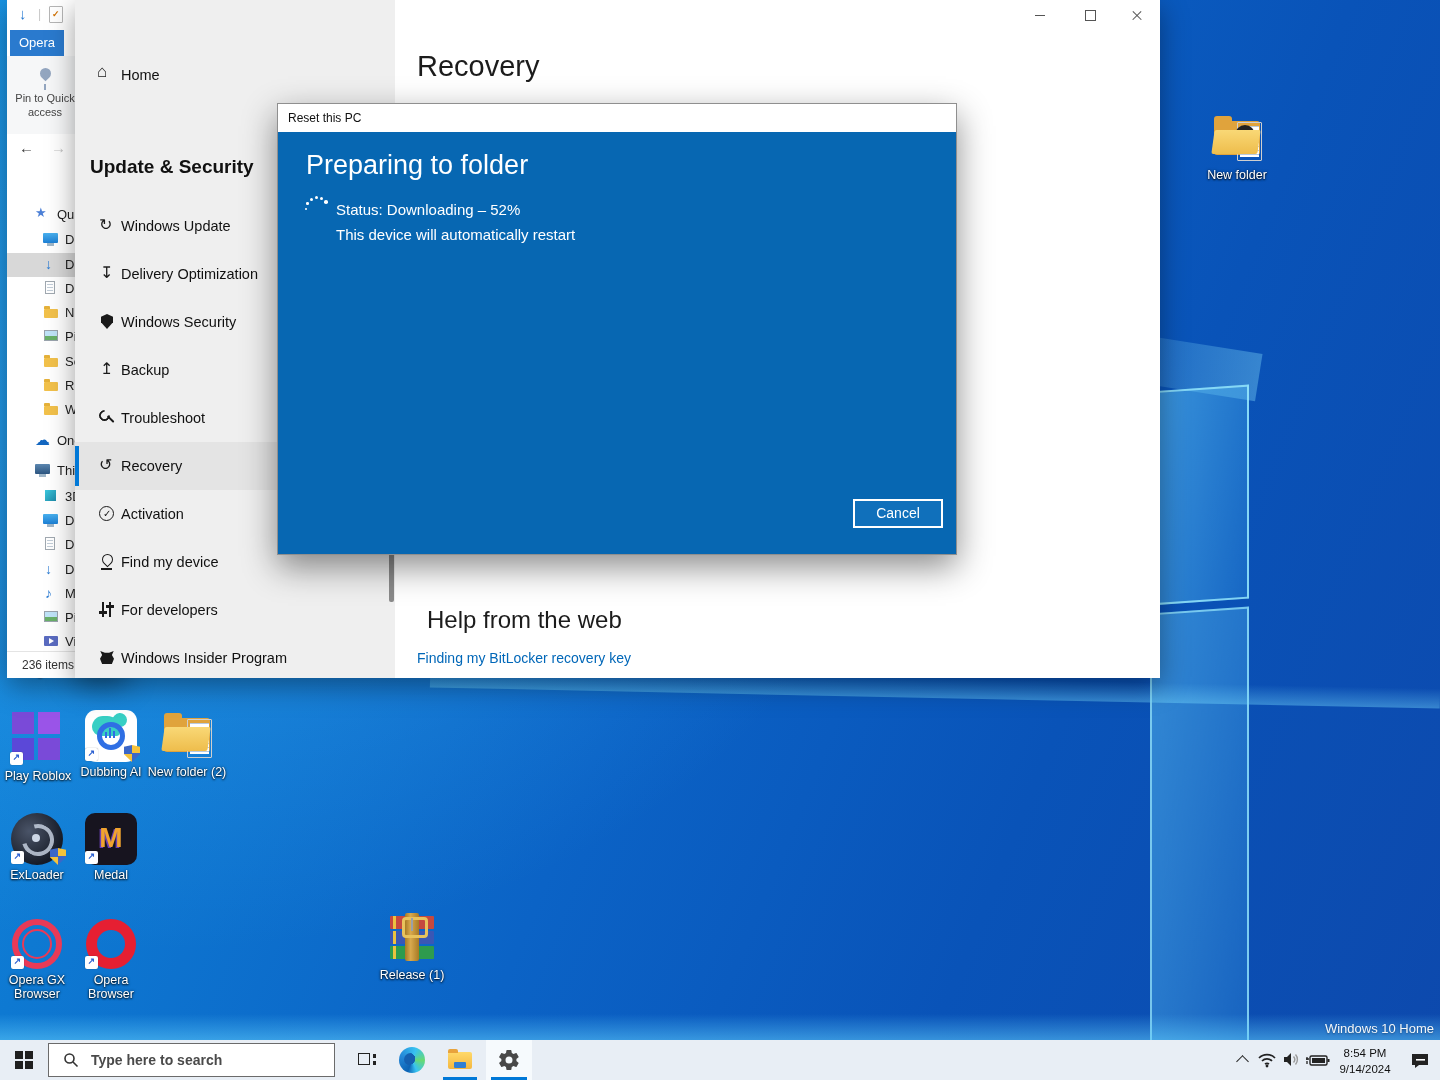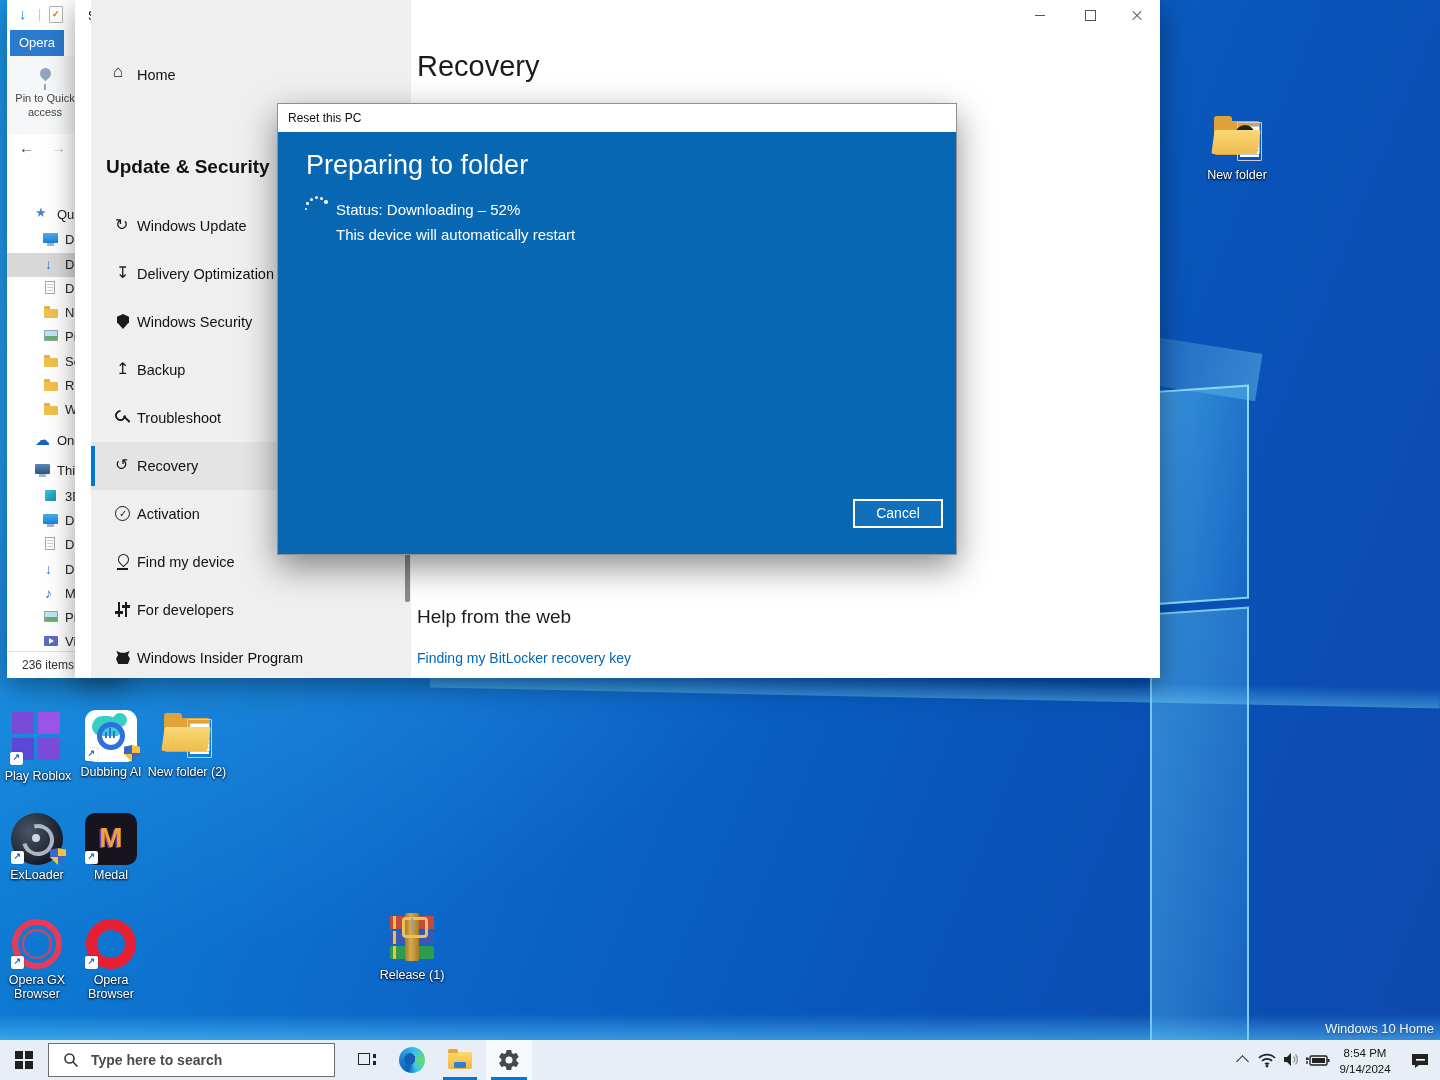--- a/index.html
+++ b/index.html
@@ -133,21 +133,21 @@
     font-size:12px;color:#333;line-height:26px;padding-left:15px;}
   
   .win-settings{left:75px;top:0;width:1085px;height:678px;overflow:hidden;}
   .st-title{position:absolute;left:13px;top:9px;font-size:12px;color:#000;}
   .wc{position:absolute;top:0;width:46px;height:30px;}
   .wc-min{left:942px;} .wc-max{left:992px;} .wc-close{left:1039px;}
   .wc-min::before{content:"";position:absolute;left:18px;top:15px;width:10px;height:1px;background:#555;}
   .wc-max::before{content:"";position:absolute;left:18px;top:10px;width:9px;height:9px;border:1px solid #555;}
   .wc-close::before,.wc-close::after{content:"";position:absolute;left:17px;top:15px;width:12px;height:1.2px;background:#555;}
   .wc-close::before{transform:rotate(45deg);} .wc-close::after{transform:rotate(-45deg);}
-  .st-side{position:absolute;left:16px;top:0;width:320px;height:678px;background:#efefef;}
+  .st-side{position:absolute;left:0;top:0;width:320px;height:678px;background:#efefef;}
   .st-home{position:absolute;left:0;top:56px;width:320px;height:38px;}
   .st-home .si{position:absolute;left:22px;top:9px;}
   .st-home .t{position:absolute;left:46px;top:0;line-height:38px;font-size:14.5px;color:#111;}
   .st-search{position:absolute;left:15px;top:105px;width:286px;height:28px;border:1px solid #666;background:#fff;
     font-size:13px;color:#333;padding:0 10px;font-family:inherit;box-sizing:content-box;}
   .st-search::placeholder{color:#5a5a5a;}
   .st-section{position:absolute;left:15px;top:156px;font-size:19px;font-weight:bold;color:#111;}
   .st-nav{position:absolute;left:0;top:202px;width:320px;}
   .st-row{position:absolute;left:0;width:320px;height:48px;}
   .st-row .si{position:absolute;left:23px;top:15px;}
@@ -173,21 +173,21 @@
   .si-find::after{content:"";position:absolute;left:3px;bottom:1px;width:11px;height:1.6px;background:#1a1a1a;}
   .si-dev{background:
     linear-gradient(#1a1a1a,#1a1a1a) 4px 1px/2px 15px no-repeat,
     linear-gradient(#1a1a1a,#1a1a1a) 11px 1px/2px 15px no-repeat,
     linear-gradient(#1a1a1a,#1a1a1a) 1px 10px/8px 3px no-repeat,
     linear-gradient(#1a1a1a,#1a1a1a) 8px 4px/8px 3px no-repeat;}
   .si-insider::before{content:"";position:absolute;left:2px;top:2px;width:14px;height:13px;background:#1a1a1a;
     clip-path:polygon(15% 30%,2% 0,35% 14%,65% 14%,98% 0,85% 30%,100% 60%,85% 100%,15% 100%,0 60%);}
   .st-scroll{position:absolute;left:314px;top:552px;width:5px;height:50px;background:#8a8a8a;border-radius:2px;}
   .st-content-title{position:absolute;left:342px;top:50px;font-size:29px;font-weight:300;color:#1c1c1c;}
-  .st-help-h{position:absolute;left:342px;top:606px;font-size:19px;font-weight:300;color:#1c1c1c;}
+  .st-help-h{position:absolute;left:352px;top:606px;font-size:24px;font-weight:300;color:#1c1c1c;}
   .st-help-link{position:absolute;left:342px;top:650px;font-size:14px;color:#0067b8;cursor:pointer;}
   
   .dlg{position:absolute;left:277px;top:103px;width:680px;height:452px;background:#0767b2;
     border:1px solid #8f8f8f;box-shadow:0 12px 32px rgba(0,0,0,.45);box-sizing:border-box;}
   .dlg-titlebar{position:absolute;left:0;top:0;right:0;height:28px;background:#fff;}
   .dlg-title{position:absolute;left:10px;top:7px;font-size:12px;color:#111;}
   .dlg-h{position:absolute;left:28px;top:46px;font-size:27px;font-weight:300;color:#fff;}
   .dlg-status{position:absolute;left:58px;top:97px;font-size:15px;color:#fff;}
   .dlg-restart{position:absolute;left:58px;top:122px;font-size:15px;color:#fff;}
   .spin{position:absolute;left:27px;top:92px;width:24px;height:24px;}

